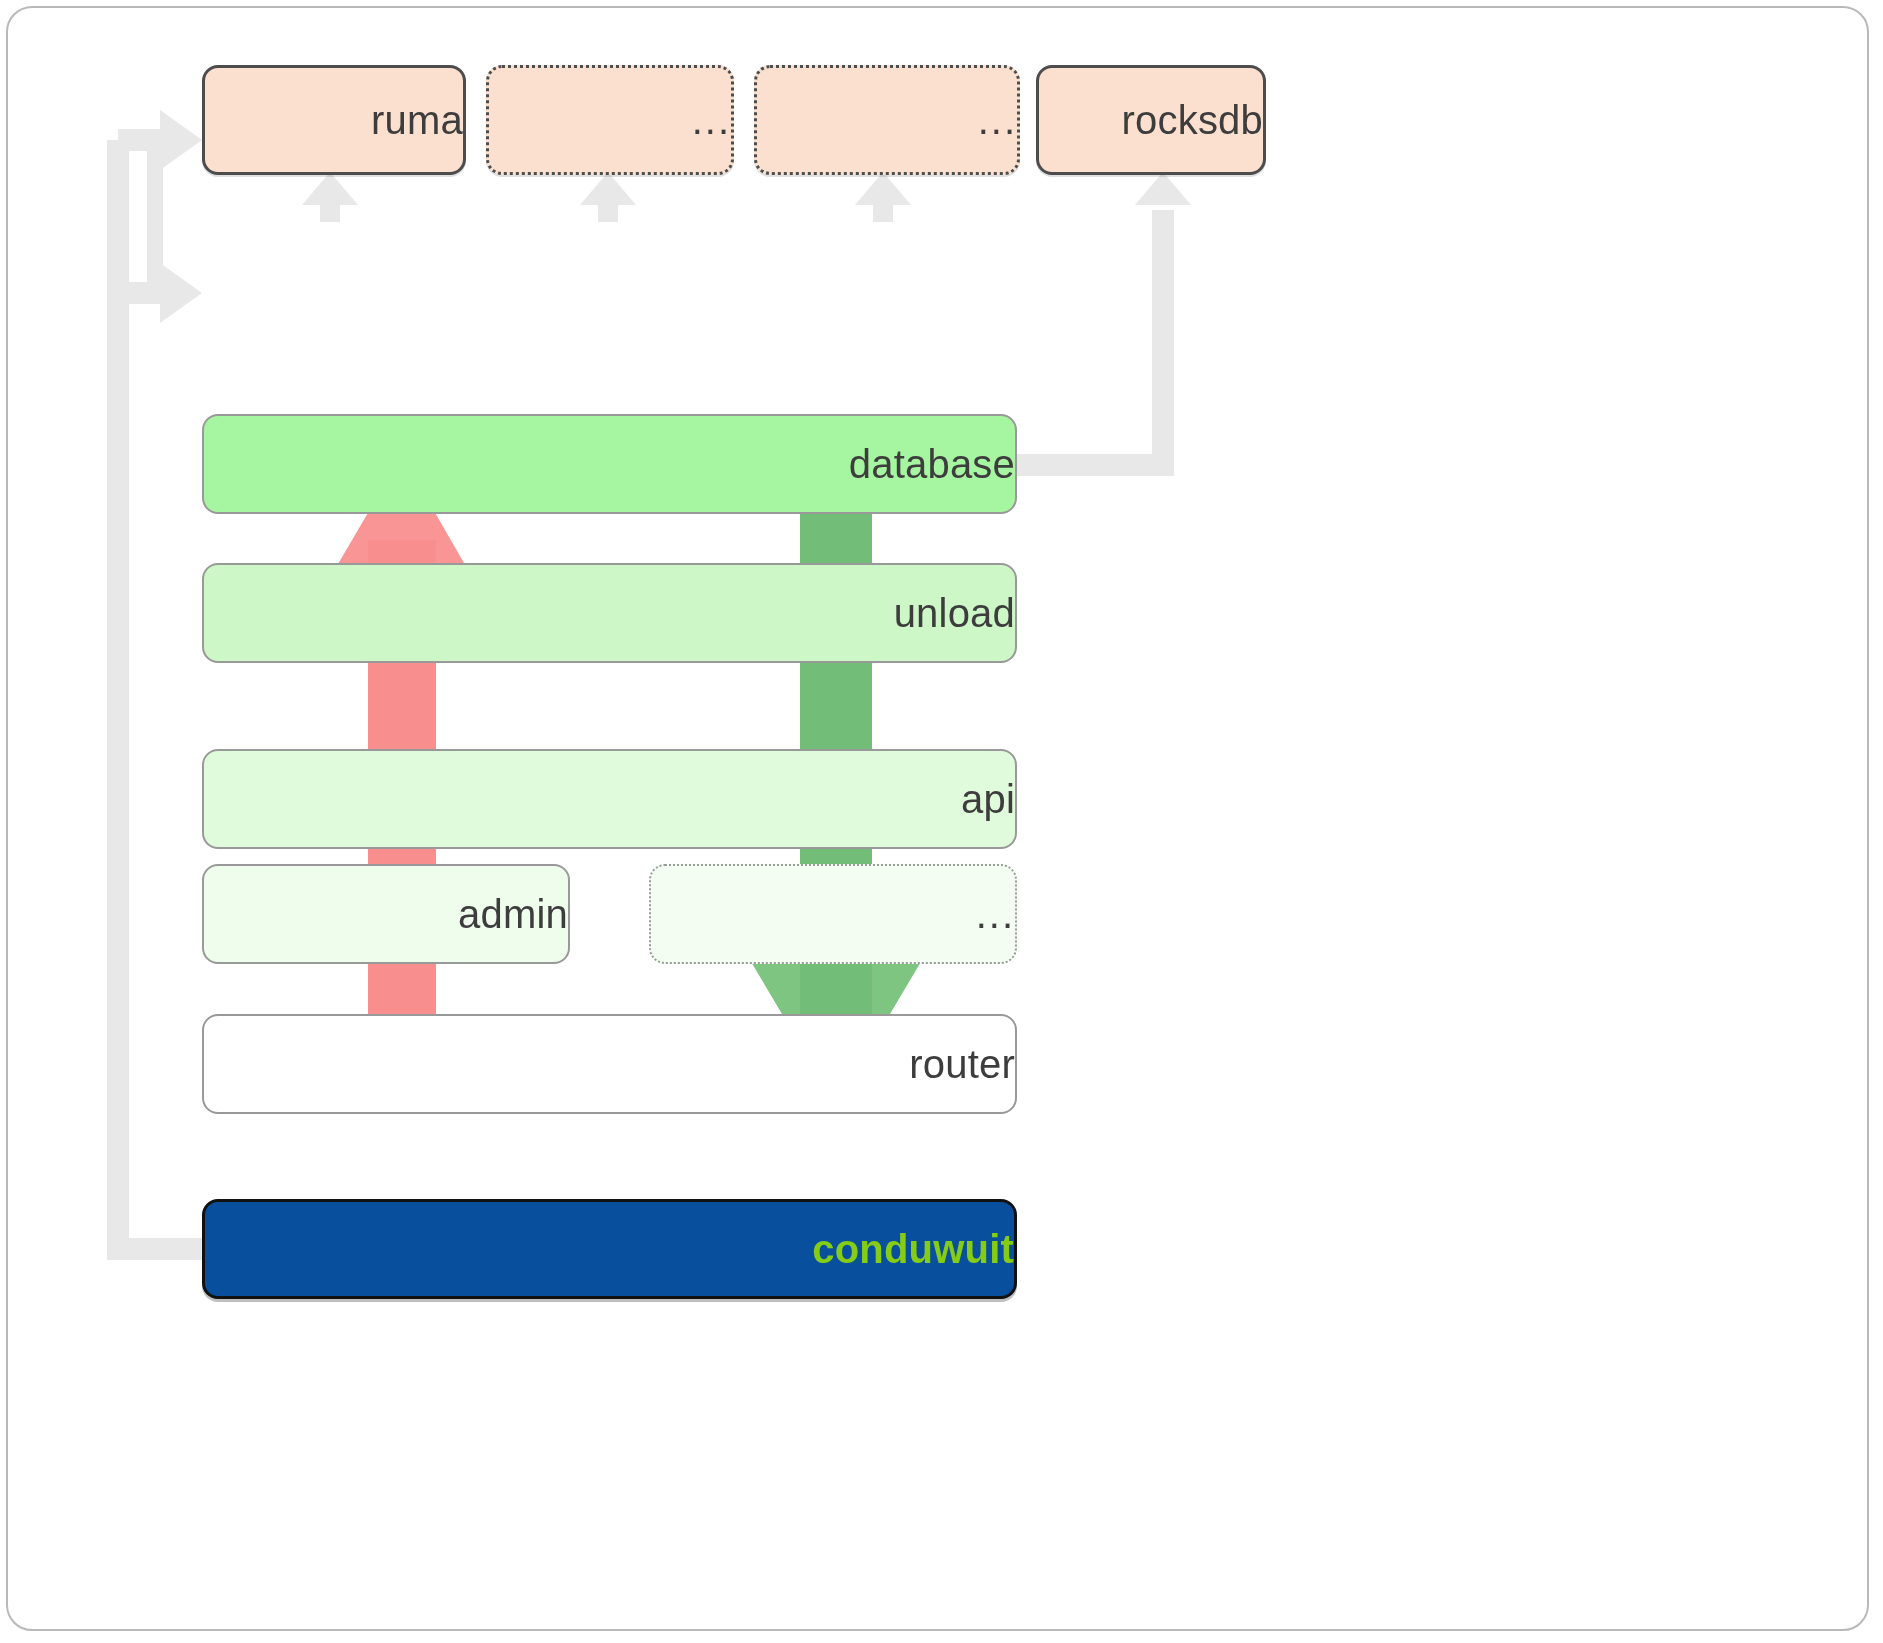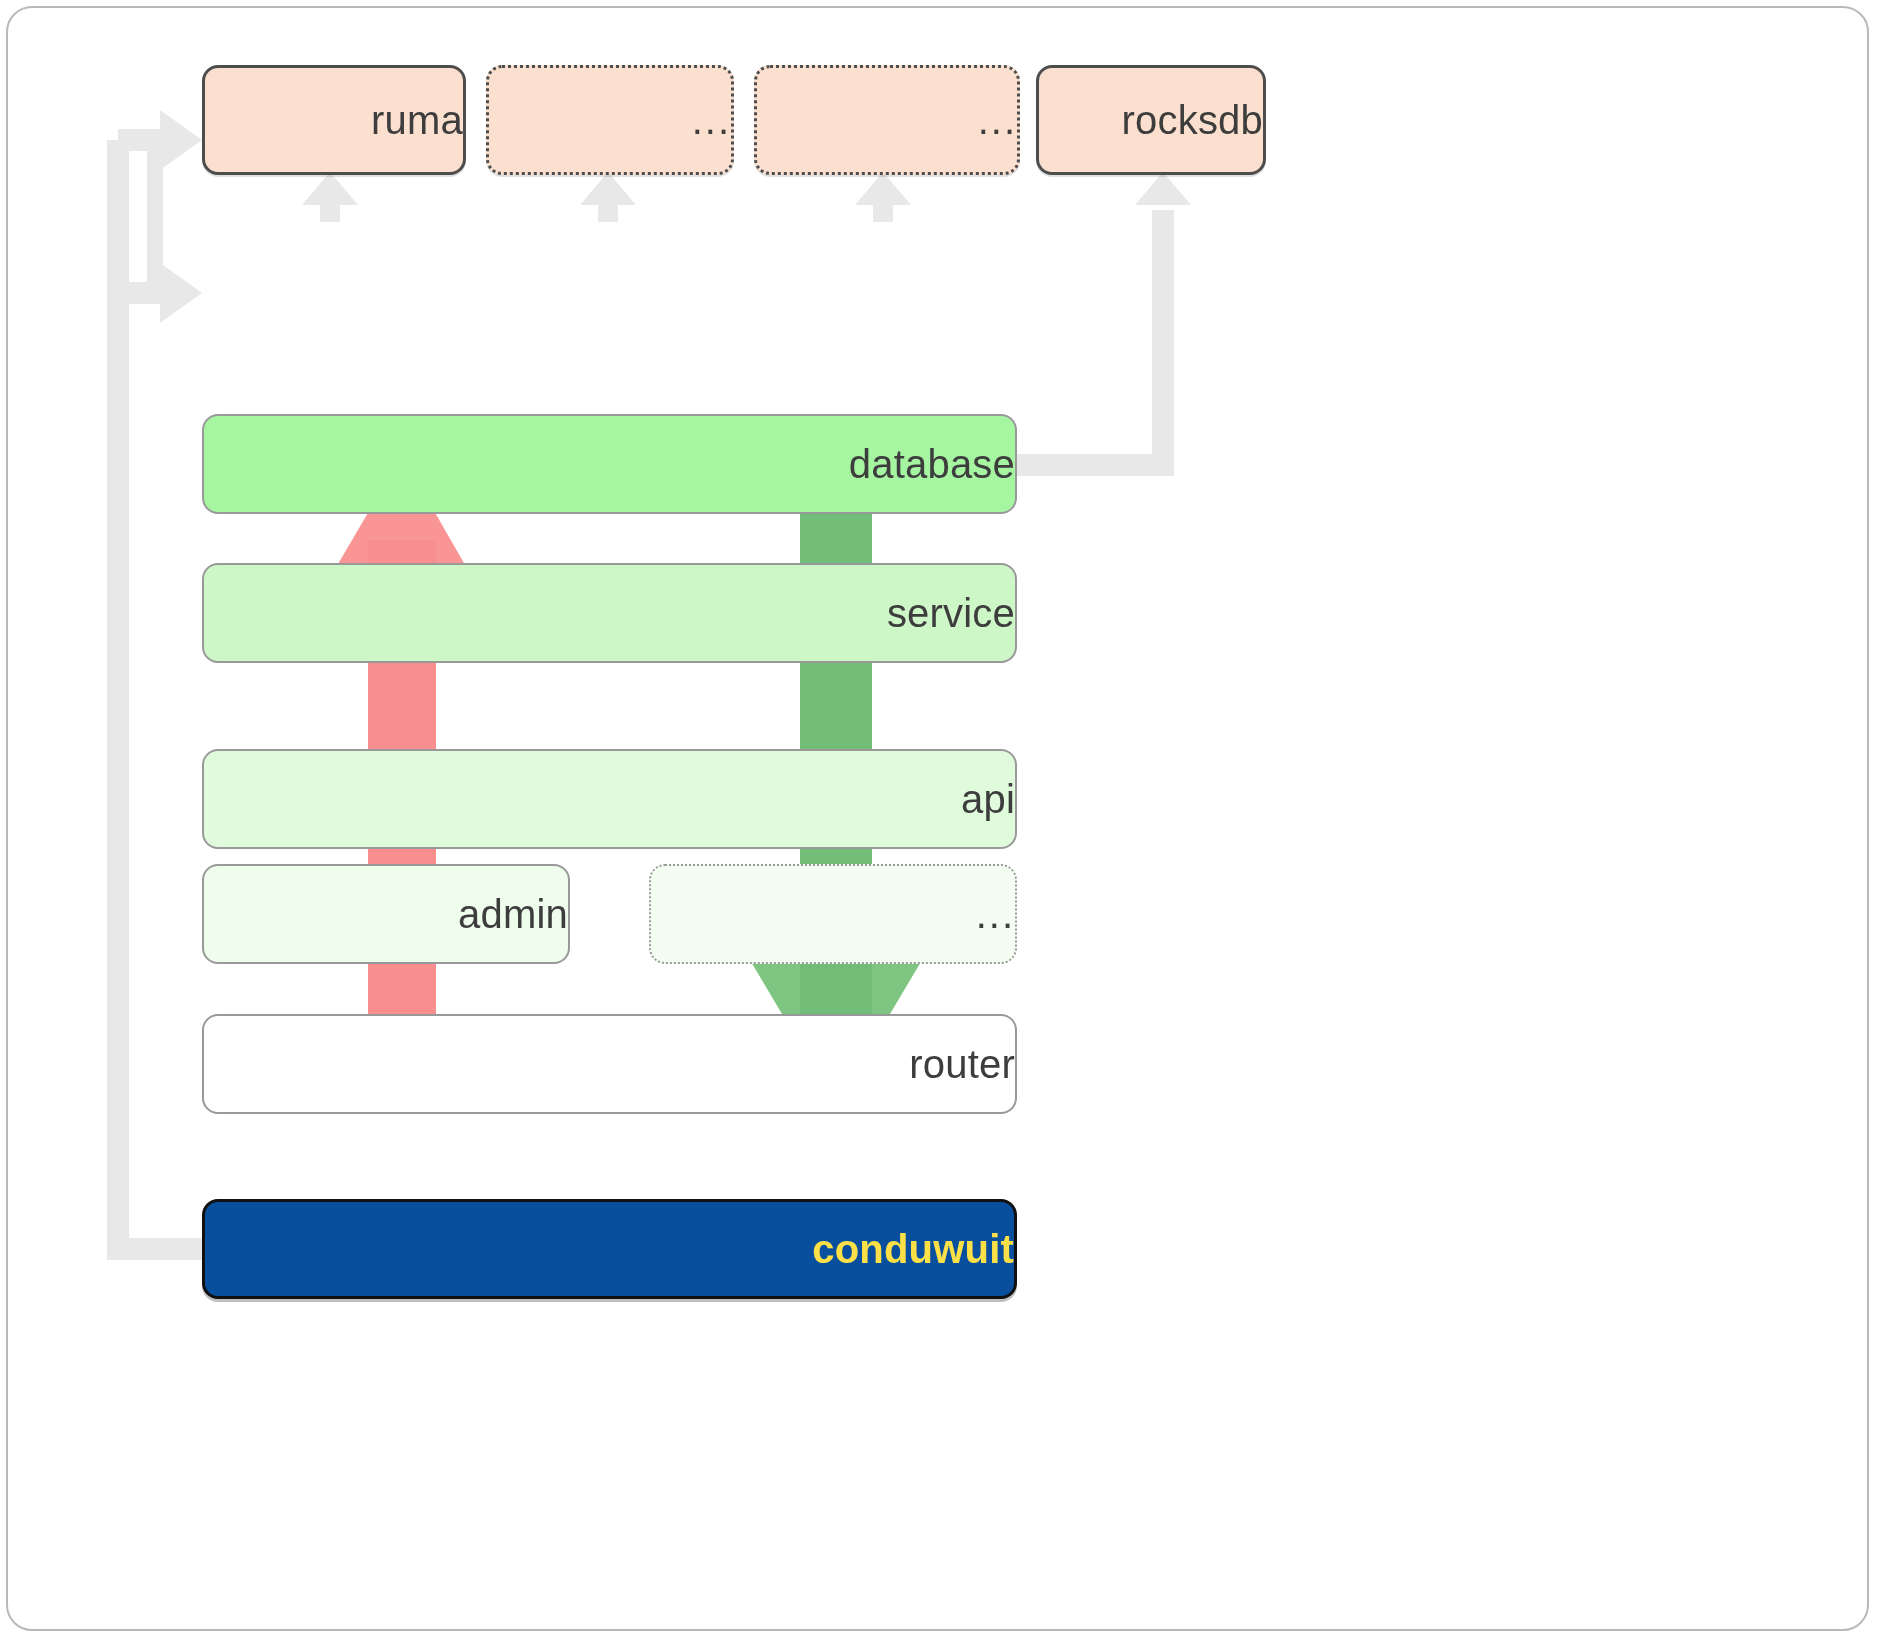--- a/index.html
+++ b/index.html
@@ -71,21 +71,21 @@
   .dotsbox {background:#f3fdf1;height:100px;top:864px;width:368px;left:649px;
             border:2px dotted #9a9a9a;}
   .router  {background:#ffffff;height:100px;top:1014px;}
 
   
   .conduwuit{
     background:#08509e;
     border:3px solid #111111;
     border-radius:16px;
     width:815px;left:202px;height:100px;top:1199px;
-    color:#fde047;
+    color:#84cc16;
     font-weight:700;
     font-size:40px;
     box-shadow:0 3px 0 rgba(0,0,0,.25);
   }
 
   
   .legend{
     position:absolute;
     left:1102px;top:765px;
     width:400px;height:295px;
@@ -179,21 +179,21 @@
   <div class="node dep" style="left:1036px;top:65px;width:230px;">
     <span>rocksdb</span>
   </div>
 
 
   <div class="node layer database">
     <span>database</span>
   </div>
 
   <div class="node layer service">
-    <span>service</span>
+    <span>unload</span>
   </div>
 
   <div class="node layer api">
     <span>api</span>
   </div>
 
   <div class="node layer adminbox">
     <span>admin</span>
   </div>
 

